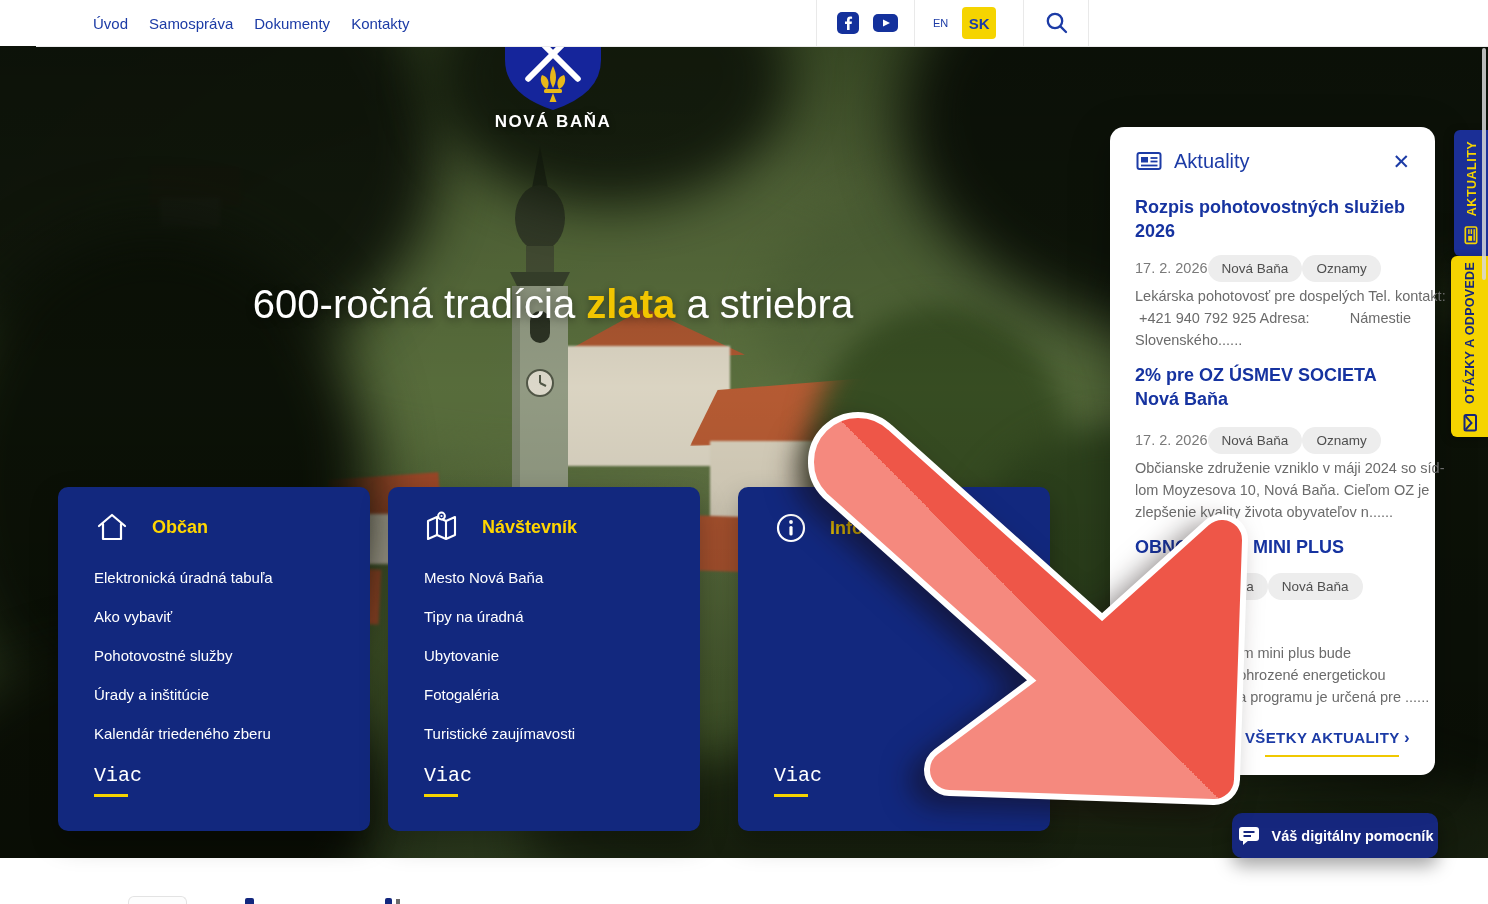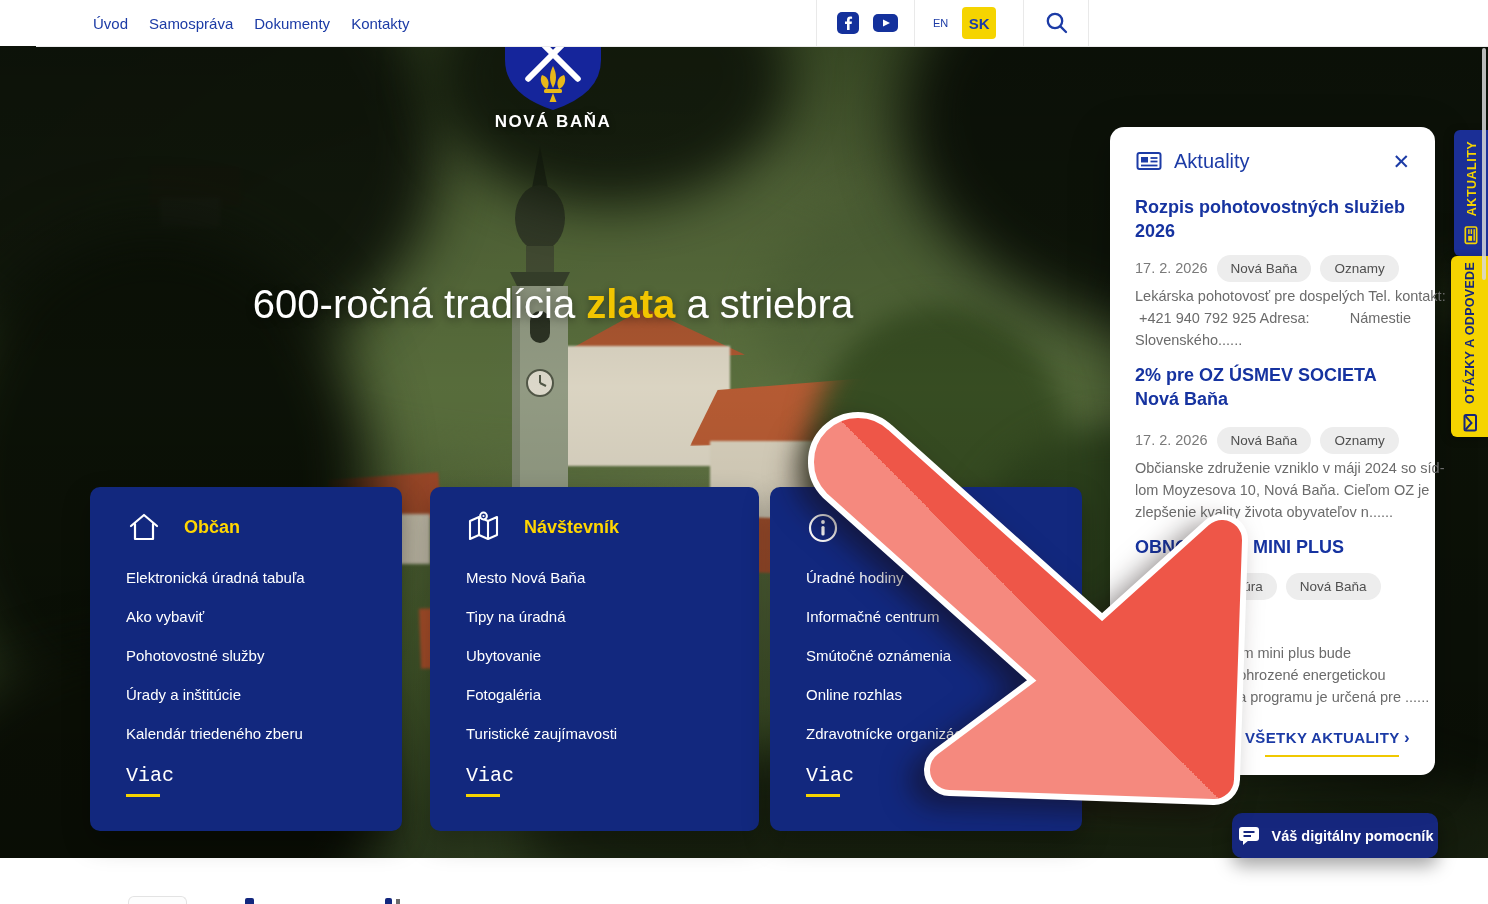--- a/index.html
+++ b/index.html
@@ -30,38 +30,38 @@
                 color:#fff;font-size:40px;font-weight:400;text-shadow:0 2px 8px rgba(0,0,0,.45);}
   .hero-heading .gold{color:#F2C500;font-weight:700;}
 
   
   .logo{position:absolute;left:498px;top:0;z-index:4;width:110px;text-align:center;}
   .logo-title{position:absolute;left:428px;top:112px;width:250px;text-align:center;z-index:4;
               color:#fff;font-weight:700;font-size:17px;letter-spacing:1.5px;text-shadow:0 1px 6px rgba(0,0,0,.6);}
 
   
   .card{position:absolute;top:487px;width:312px;height:344px;background:#12287E;border-radius:10px;
-        box-shadow:0 12px 28px rgba(0,0,0,.28);z-index:4;margin-left:32px;}
+        box-shadow:0 12px 28px rgba(0,0,0,.28);z-index:4;}
   .card-head{position:absolute;left:36px;top:24px;display:flex;align-items:center;gap:22px;}
   .card-title{color:#FFD600;font-weight:700;font-size:18px;}
   .card-list{position:absolute;left:36px;top:82px;display:flex;flex-direction:column;gap:22px;}
   .card-link{color:#fff;font-size:15px;cursor:pointer;white-space:nowrap;}
   .card-more{position:absolute;left:36px;bottom:34px;cursor:pointer;font-family:Liberation Mono, monospace;}
   .card-more .t{color:#fff;font-size:20px;}
   .card-more .u{width:34px;height:3px;background:#F5D400;margin-top:7px;}
 
   
   .panel{position:absolute;left:1110px;top:127px;width:325px;height:648px;background:#fff;border-radius:14px;
          box-shadow:0 10px 40px rgba(0,0,0,.30);z-index:6;}
   .panel > div{position:absolute;left:25px;right:25px;}
   .p-head{top:22px;display:flex;align-items:center;gap:11px;}
   .p-title{color:#1C3BA6;font-size:20px;}
   .p-close{position:absolute;right:0;top:0;color:#1C3BA6;font-size:21px;font-weight:700;cursor:pointer;line-height:26px;}
   .n-title{color:#1633A0;font-weight:700;font-size:18px;line-height:24px;cursor:pointer;}
-  .meta{display:flex;align-items:center;gap:9px;}
+  .meta{display:flex;align-items:center;}
   .meta .date{color:#7A7A7A;font-size:14.5px;min-width:62px;line-height:27px;white-space:nowrap;}
   .pill{background:#EDEDED;color:#4F4F4F;font-size:13.5px;line-height:27px;height:27px;border-radius:14px;
         padding:0 14px;white-space:nowrap;}
   .nbody p{margin:0;color:#6B6B6B;font-size:14.5px;line-height:22px;white-space:pre;}
   .p-link{top:601px;text-align:right;color:#1C3BA6;font-weight:700;font-size:15px;letter-spacing:.4px;cursor:pointer;}
   .p-link .chev{font-size:17px;}
   .p-underline{top:628px;right:36px !important;left:auto !important;width:134px;height:2px;background:#F0C800;}
 
   
   .vtab{position:absolute;right:0;z-index:6;cursor:pointer;border-radius:6px 0 0 6px;box-shadow:-2px 2px 8px rgba(0,0,0,.3);}
@@ -229,21 +229,21 @@
       <span class="card-link">Pohotovostné služby</span>
       <span class="card-link">Úrady a inštitúcie</span>
       <span class="card-link">Kalendár triedeného zberu</span>
     </div>
     <div class="card-more">
       <div class="t">Viac</div>
       <div class="u"></div>
     </div>
   </div>
 
-  <div class="card" style="left:398px;padding-left:17px;">
+  <div class="card" style="left:388px;">
     <div class="card-head">
       <svg width="36" height="32" viewBox="0 0 36 32">
         <path d="M4 10 L13 6 L22 10 L31 6 V24 L22 28 L13 24 L4 28 Z" fill="none" stroke="#fff" stroke-width="2.1" stroke-linejoin="round"></path>
         <line x1="13" y1="6" x2="13" y2="24" stroke="#fff" stroke-width="2.1"></line>
         <line x1="22" y1="10" x2="22" y2="28" stroke="#fff" stroke-width="2.1"></line>
         <circle cx="17.5" cy="5" r="3.4" fill="#12287E" stroke="#fff" stroke-width="2"></circle>
         <circle cx="17.5" cy="5" r="1.1" fill="#fff"></circle>
       </svg>
       <span class="card-title">Návštevník</span>
     </div>
@@ -261,27 +261,20 @@
   </div>
 
   <div class="card" style="left:738px;">
     <div class="card-head">
       <svg width="34" height="34" viewBox="0 0 34 34">
         <circle cx="17" cy="17" r="13" fill="none" stroke="#fff" stroke-width="2.2"></circle>
         <circle cx="17" cy="11" r="1.9" fill="#fff"></circle>
         <rect x="15.4" y="15" width="3.2" height="9.5" rx="1.5" fill="#fff"></rect>
       </svg>
       <span class="card-title">Informácie</span>
-    </div>
-    <div class="card-list">
-      <span class="card-link">Úradné hodiny</span>
-      <span class="card-link">Informačné centrum</span>
-      <span class="card-link">Smútočné oznámenia</span>
-      <span class="card-link">Online rozhlas</span>
-      <span class="card-link">Zdravotnícke organizácie</span>
     </div>
     <div class="card-more">
       <div class="t">Viac</div>
       <div class="u"></div>
     </div>
   </div>
 
   <div class="panel">
     <div class="p-head">
       <svg width="28" height="24" viewBox="0 0 28 24">

